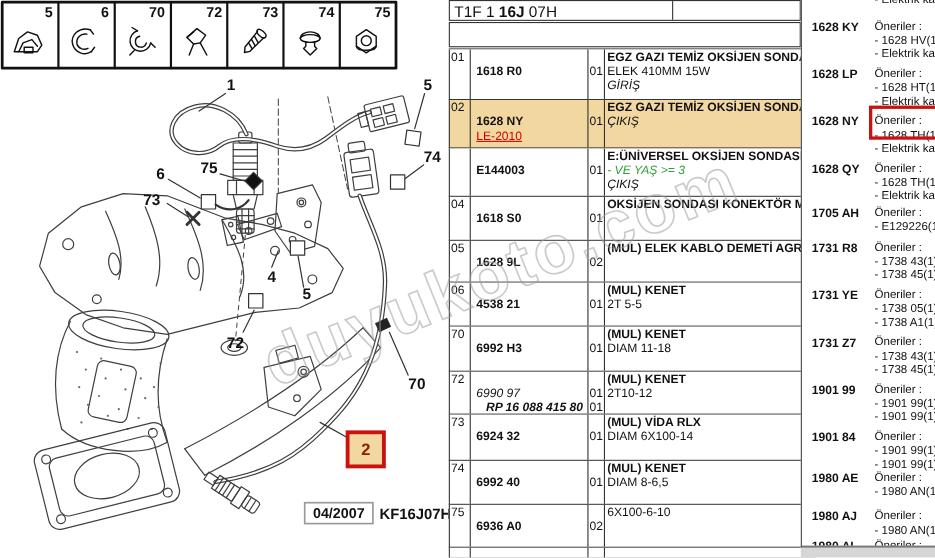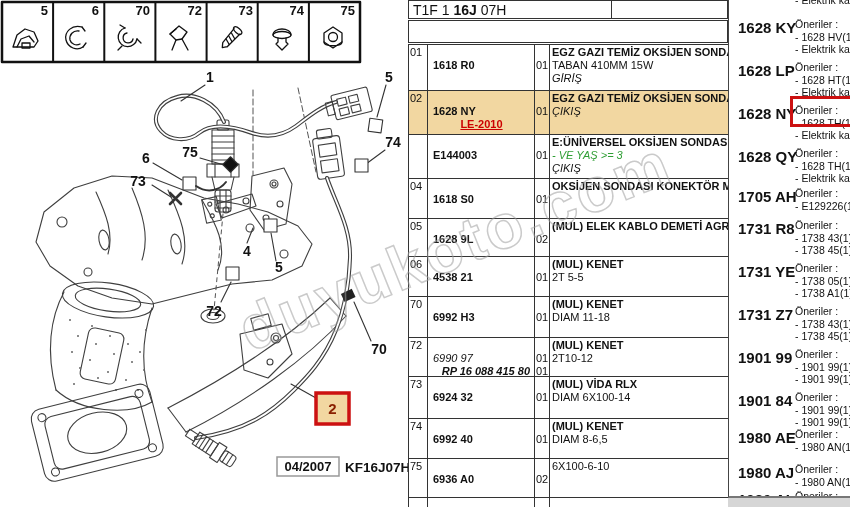--- a/index.html
+++ b/index.html
@@ -21,28 +21,28 @@
         border-left:1px solid #333;box-sizing:border-box;background:#fff;}
   .trow.hl{background:#f2d7a1;}
   .c{padding:1px 2px 0 2px;overflow:hidden;box-sizing:border-box;}
   .ca{border-right:1px solid #333;font-size:10px;padding-left:1px;}
   .cb{border-right:1px solid #333;padding-left:5px;}
   .cc{border-right:1px solid #333;font-size:10.5px;padding-left:1px;padding-right:0;}
   .ln{height:13px;line-height:13px;font-size:11px;white-space:nowrap;}
   .b{font-weight:bold;}
   .i{font-style:italic;}
   .gi{color:#2f9e34;font-style:italic;}
-  .r2{color:#cc0000;font-weight:bold;text-decoration:underline;text-align:center;padding-right:2px;}
+  .r2{color:#cc0000;font-weight:normal;text-decoration:underline;text-align:left;padding-right:2px;}
   .bi{font-weight:bold;font-style:italic;text-align:right;padding-right:2px;}
   
   #popup{position:absolute;left:728px;top:0;width:122px;height:498px;background:#fff;
          border-left:1.5px solid #444;border-bottom:2px solid #777;box-sizing:border-box;
          overflow:hidden;z-index:10;}
   .pentry{position:absolute;left:0;width:122px;}
-  .pcode{position:absolute;left:9px;top:1px;font-size:15px;font-weight:bold;white-space:nowrap;text-align:center;}
+  .pcode{position:absolute;left:9px;top:1px;font-size:11px;font-weight:bold;white-space:nowrap;text-align:center;}
   .plines{position:absolute;left:66px;top:0;font-size:10.5px;line-height:12.5px;white-space:nowrap;}
   #popup-partial-top{position:absolute;left:66px;top:-6px;font-size:10.5px;white-space:nowrap;}
   #popup-redbox{position:absolute;left:61px;top:96px;width:66px;height:31px;
                 border:3px solid #cc1111;box-sizing:border-box;z-index:5;}
   #gray-strip{position:absolute;left:728px;top:498px;width:122px;height:9px;
               background:#d6d6d6;z-index:10;}
 </style>
 </head>
 <body>
 
@@ -297,21 +297,21 @@
           <div class="c cb">
             <div class="ln"></div>
             <div class="ln b">1618 R0</div>
           </div>
           <div class="c cc">
             <div class="ln"></div>
             <div class="ln">01</div>
           </div>
           <div class="c cd">
             <div class="ln b">EGZ GAZI TEMİZ OKSİJEN SONDASI</div>
-            <div class="ln">TABAN 410MM 15W</div>
+            <div class="ln">ELEK 410MM 15W</div>
             <div class="ln i">GİRİŞ</div>
           </div>
         </div>
         <div class="trow hl" style="height: 44px;">
           <div class="c ca">
             <div class="ln">02</div>
           </div>
           <div class="c cb">
             <div class="ln"></div>
             <div class="ln b">1628 NY</div>

